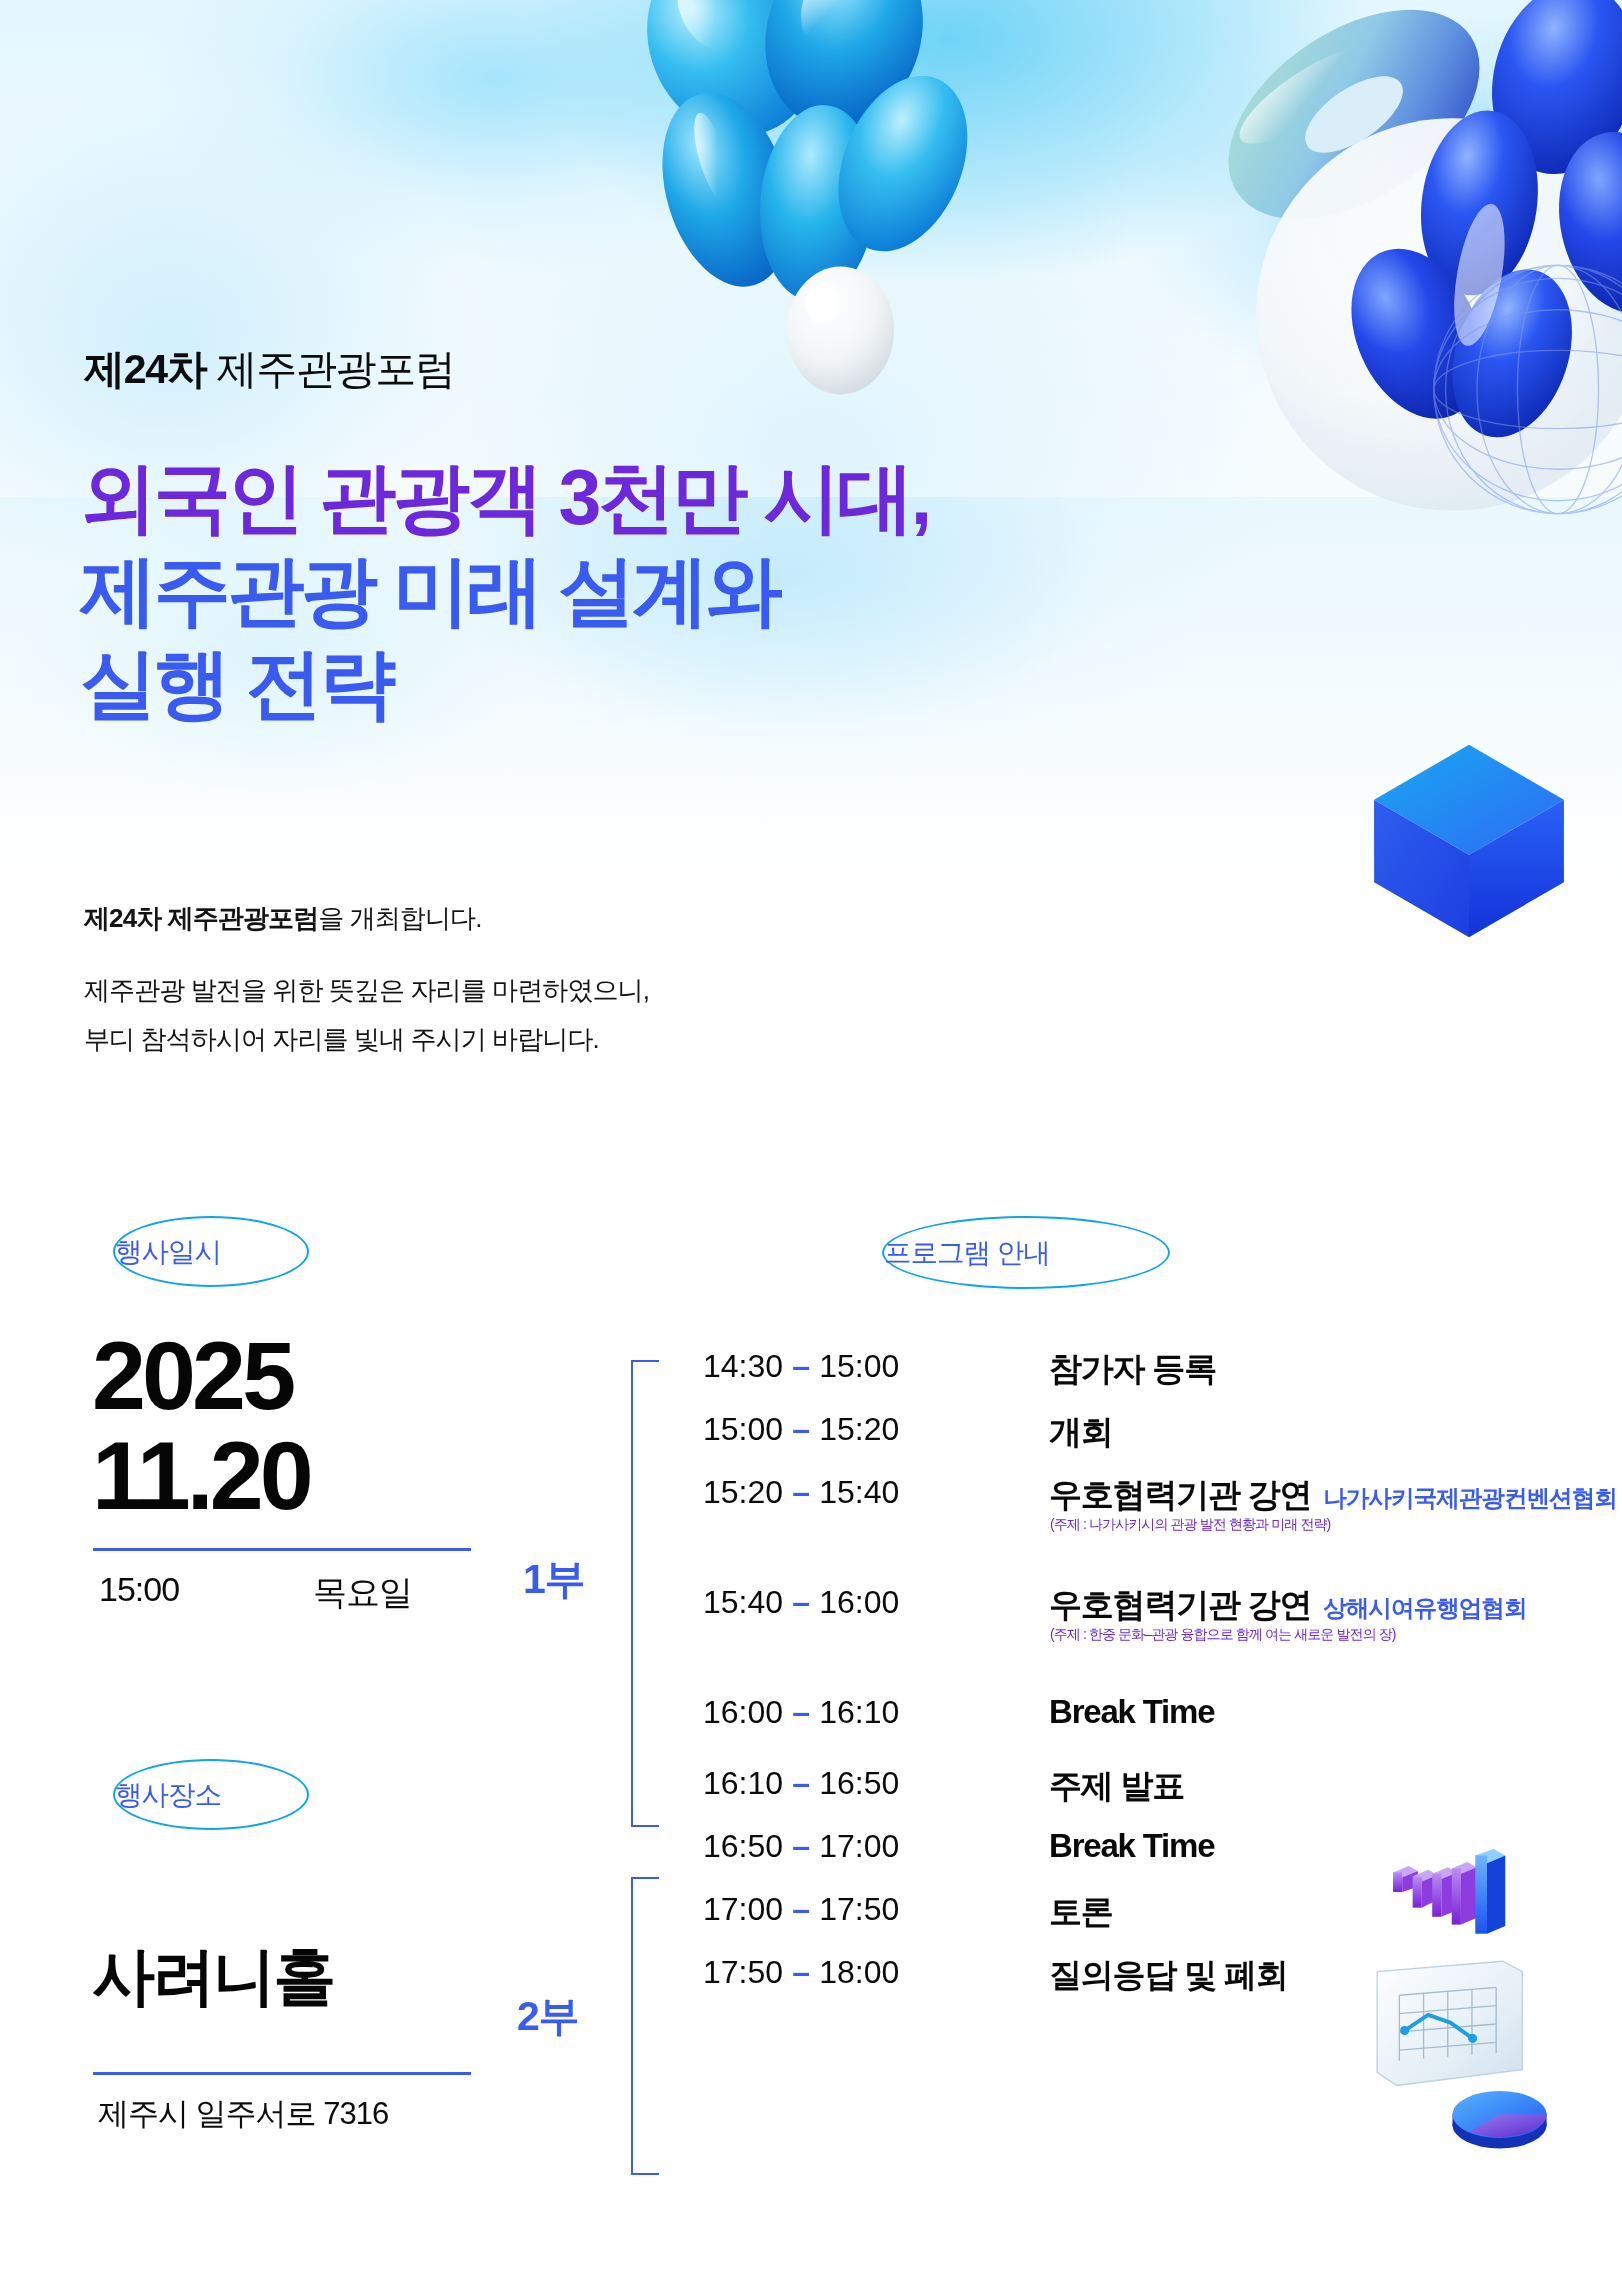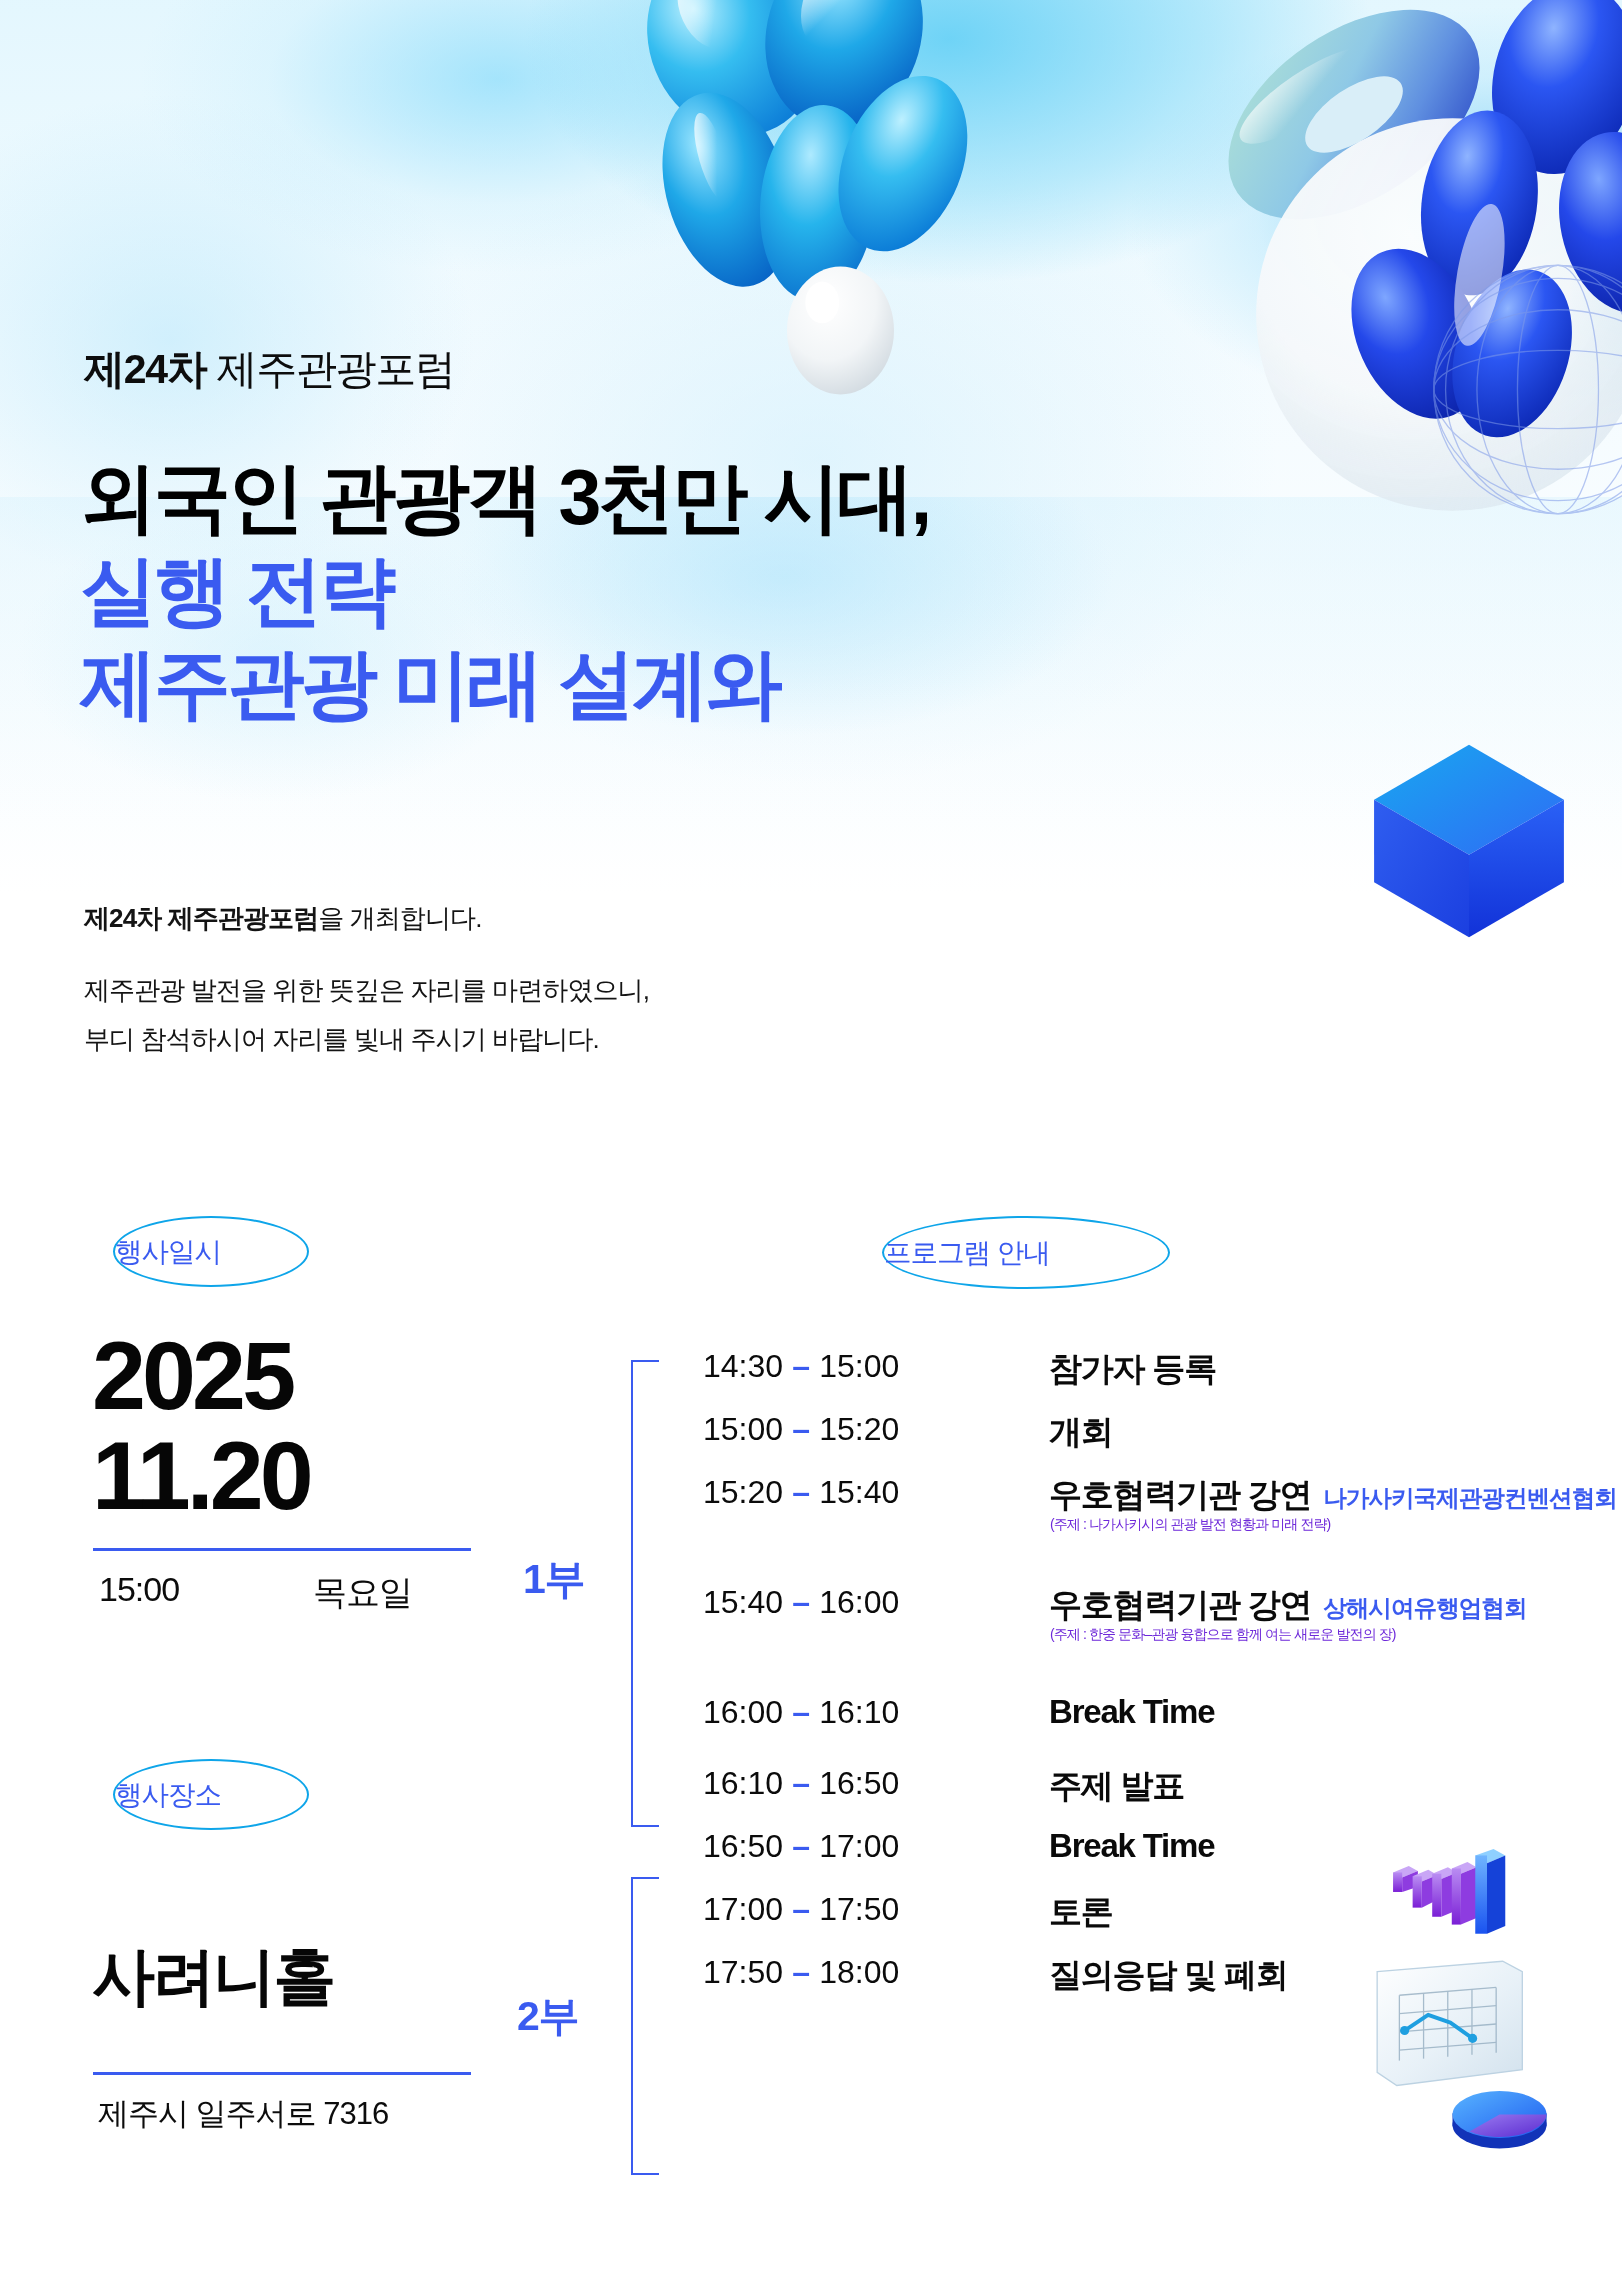--- a/index.html
+++ b/index.html
@@ -42,21 +42,21 @@
     font-size:41px; letter-spacing:-1.3px; color:#0d0d0d; white-space:nowrap;
   }
   .kicker b { font-weight:800; }
   .kicker span { font-weight:500; }
 
   .headline {
     position:absolute; left:80px; top:458px;
     font-size:77px; font-weight:800; letter-spacing:-3.3px; line-height:1.02;
   }
   .hl-row { white-space:nowrap; margin-bottom:14.4px; }
-  .hl-dark { color:#000000; }
+  .hl-dark { color:#6d28d9; }
   .hl-blue { color:#3a5bf0; }
 
   .lead { position:absolute; left:84px; top:885px; }
   .lead-p { font-size:26px; line-height:1.62; color:#141414; letter-spacing:-0.9px; white-space:nowrap; }
   .lead-p.gap { margin-top:30px; }
   .hl-box {
     background:#2b4ee8; color:#fff; font-weight:700;
     padding:2px 3.9px 3.9px 3.9px; border-radius:1.3px;
   }
   .bold { font-weight:800; }
@@ -338,22 +338,22 @@
 </div>
 
 <div id="content">
 
   <div class="kicker">
     <b>제24차</b><span> 제주관광포럼</span>
   </div>
 
   <div class="headline">
     <div class="hl-row hl-dark">외국인 관광객 3천만 시대,</div>
+    <div class="hl-row hl-blue">제주관광 미래 설계와</div>
     <div class="hl-row hl-blue">실행 전략</div>
-    <div class="hl-row hl-blue">제주관광 미래 설계와</div>
   </div>
 
   <div class="lead">
     <div class="lead-p" style="margin-top:11.8px"><span class="bold">제24차 제주관광포럼</span><span>을 개최합니다.</span></div>
     <div class="lead-p gap">제주관광 발전을 위한 뜻깊은 자리를 마련하였으니,</div>
     <div class="lead-p" style="margin-top:6.5px">부디 참석하시어 자리를 빛내 주시기 바랍니다.</div>
   </div>
 
   <div class="pill" style="left:113px; top:1216px; width:196px; height:71px;">
     <span>행사일시</span>

